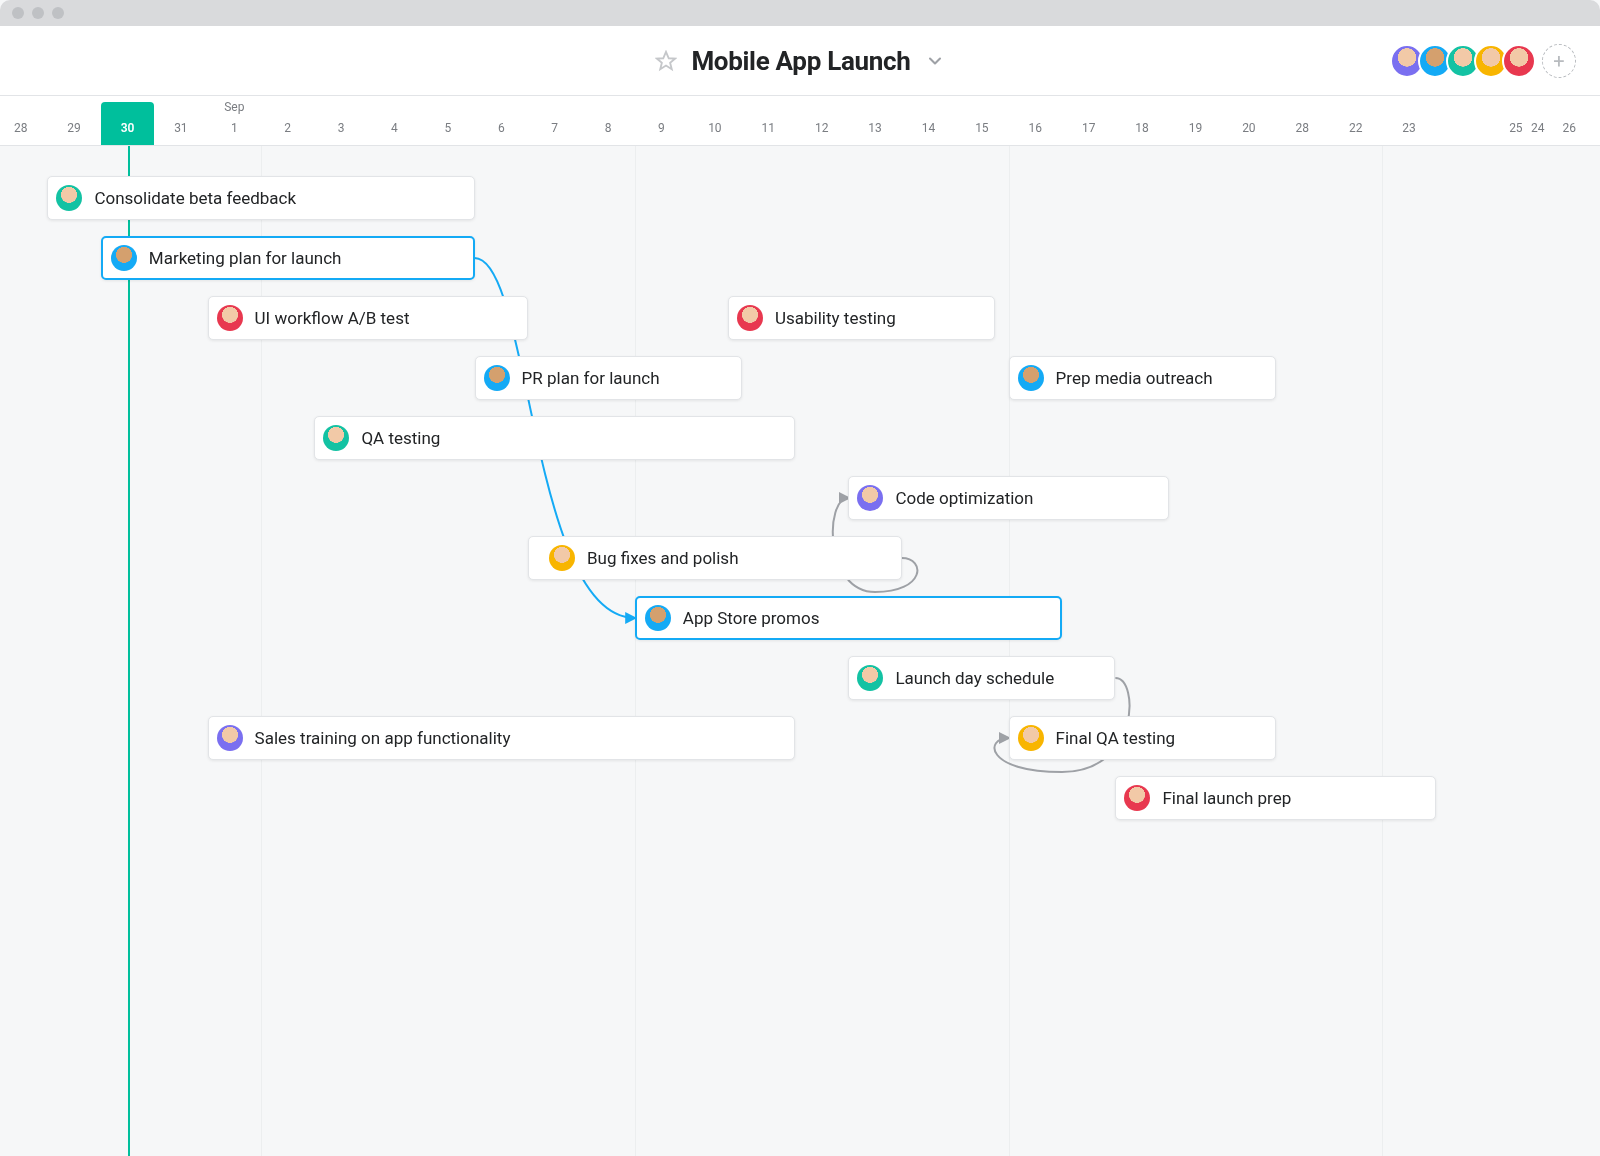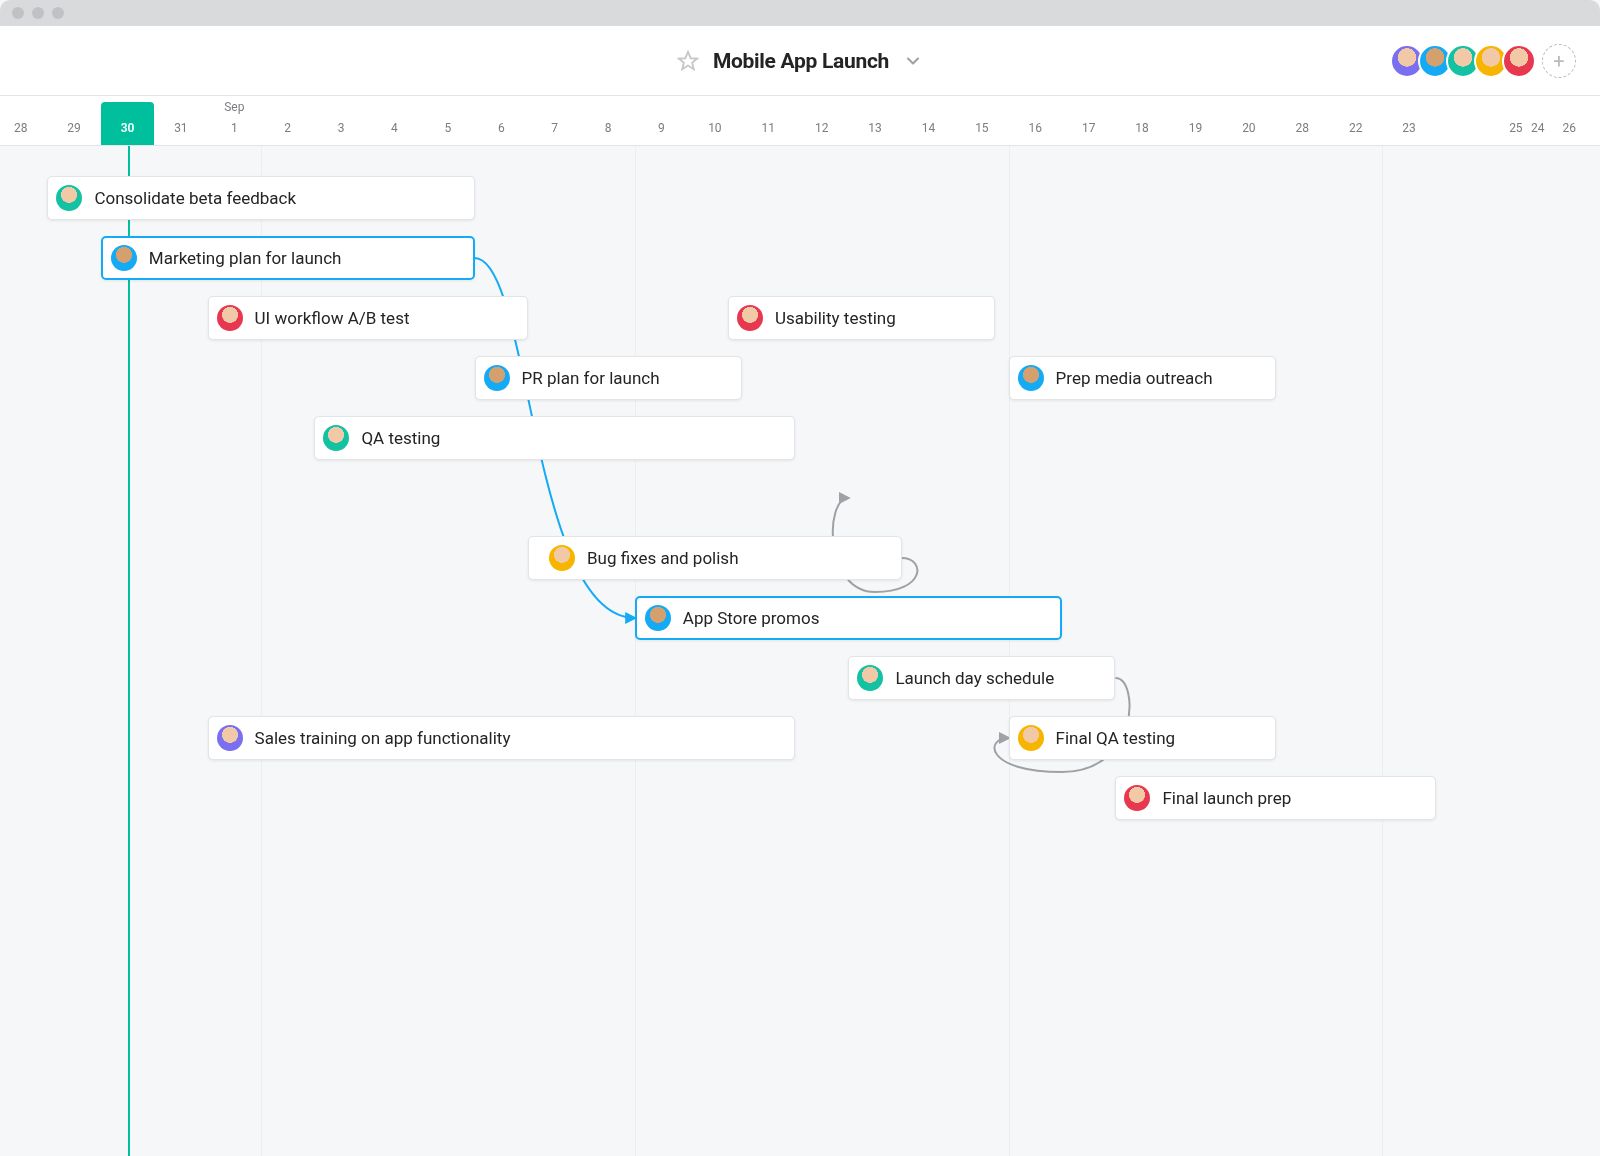--- a/index.html
+++ b/index.html
@@ -17,21 +17,21 @@
   *{box-sizing:border-box;}
   html,body{margin:0;padding:0;width:1600px;height:1156px;background:var(--bg);font-family:-apple-system,BlinkMacSystemFont,"Segoe UI",Roboto,Helvetica,Arial,sans-serif;color:var(--text);overflow:hidden;}
 
   
   .titlebar{height:26px;background:var(--titlebar);display:flex;align-items:center;padding:0 12px;gap:8px;border-radius:10px 10px 0 0;}
   .dot{width:12px;height:12px;border-radius:50%;background:#bfc1c4;}
 
   
   .header{height:70px;background:var(--white);border-bottom:1px solid var(--border);position:relative;display:flex;align-items:center;justify-content:center;}
   .title-wrap{display:flex;align-items:center;gap:14px;}
-  .title{font-size:21px;font-weight:700;letter-spacing:-0.3px;}
+  .title{font-size:26px;font-weight:700;letter-spacing:-0.3px;}
   .star svg,.chev svg{display:block;}
   .members{position:absolute;right:24px;top:50%;transform:translateY(-50%);display:flex;align-items:center;}
   .members .avatar{width:34px;height:34px;border-radius:50%;border:2px solid var(--white);margin-left:-6px;background-size:cover;}
   .add-member{width:34px;height:34px;border-radius:50%;border:1.5px dashed #b8bbbf;margin-left:6px;display:flex;align-items:center;justify-content:center;color:#b8bbbf;font-size:20px;line-height:1;cursor:pointer;}
 
   
   .dates{height:50px;background:var(--white);border-bottom:1px solid var(--border);position:relative;font-size:12px;color:var(--muted);}
   .date-cell{position:absolute;top:0;height:100%;display:flex;align-items:flex-end;justify-content:center;padding-bottom:10px;width:53.4px;}
   .date-cell.today{background:var(--today-bg);color:var(--white);font-weight:600;border-radius:4px 4px 0 0;margin-top:6px;height:calc(100% - 6px);}
   .month-label{position:absolute;top:4px;font-size:12px;color:var(--muted);width:53.4px;text-align:center;}
@@ -165,20 +165,24 @@
       <span>PR plan for launch</span>
     </div>
     <div class="task" style="left: 1008.6px; width: 267px; top: 210px;">
       <div class="avatar av-blue"></div>
       <span>Prep media outreach</span>
     </div>
     <div class="task" style="left: 314.4px; width: 480.6px; top: 270px;">
       <div class="avatar av-teal"></div>
       <span>QA testing</span>
     </div>
+    <div class="task" style="left: 848.4px; width: 320.4px; top: 330px;">
+      <div class="avatar av-purple"></div>
+      <span>Code optimization</span>
+    </div>
     <div class="task" style="left: 528px; width: 373.8px; top: 390px; padding-left: 20px;">
       <div class="avatar av-yellow"></div>
       <span>Bug fixes and polish</span>
     </div>
     <div class="task highlight" style="left: 634.8px; width: 427.2px; top: 450px;">
       <div class="avatar av-blue"></div>
       <span>App Store promos</span>
     </div>
     <div class="task" style="left: 848.4px; width: 267px; top: 510px;">
       <div class="avatar av-teal"></div>

